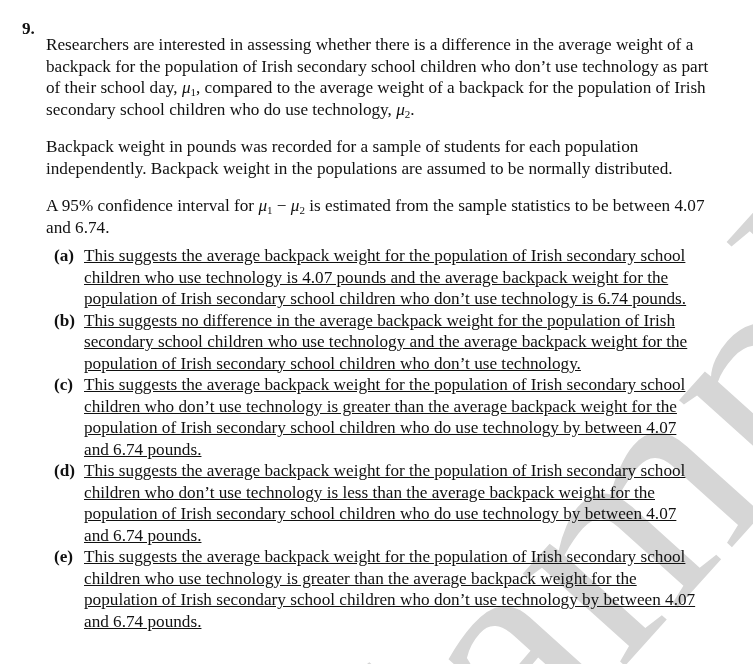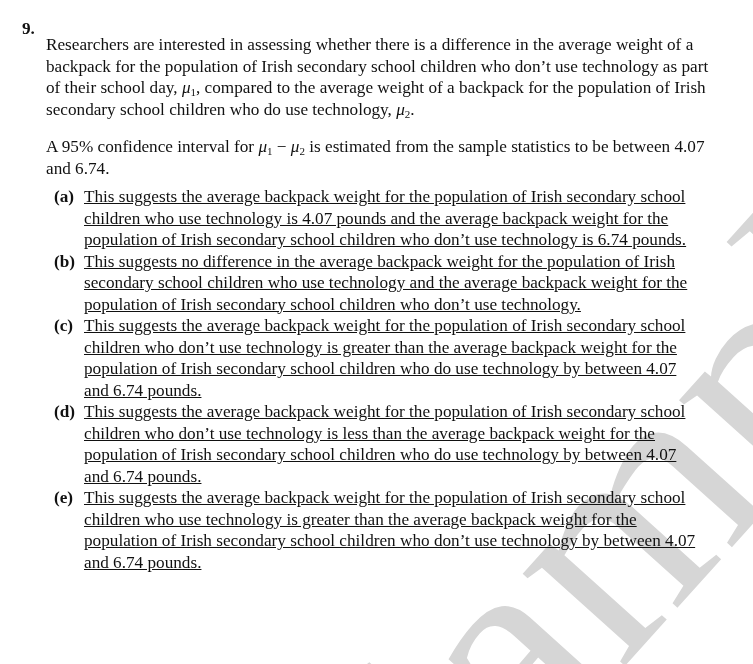--- a/index.html
+++ b/index.html
@@ -89,20 +89,21 @@
 
 <div class="question">
   <div class="q-row">
     <div class="q-num">9.</div>
     <div class="q-body">
 
       <p class="para">
         <span>Researchers are interested in assessing whether there is a difference in the average weight of a backpack for the population of Irish secondary school children who don’t use technology as part of their school day, </span><span class="math"><span>μ</span><sub>1</sub></span><span>, compared to the average weight of a backpack for the population of Irish secondary school children who do use technology, </span><span class="math"><span>μ</span><sub>2</sub></span><span>.</span>
       </p>
 
+      <p class="para">Backpack weight in pounds was recorded for a sample of students for each population independently. Backpack weight in the populations are assumed to be normally distributed.</p>
 
       <p class="para">
         <span>A 95% confidence interval for </span><span class="math"><span>μ</span><sub>1</sub></span><span> − </span><span class="math"><span>μ</span><sub>2</sub></span><span> is estimated from the sample statistics to be between 4.07 and 6.74.</span>
       </p>
 
 
       <ul class="options">
         <li class="option">
           <span class="option-label">(a)</span>
           <span class="option-text">This suggests the average backpack weight for the population of Irish secondary school children who use technology is 4.07 pounds and the average backpack weight for the population of Irish secondary school children who don’t use technology is 6.74 pounds.</span>

